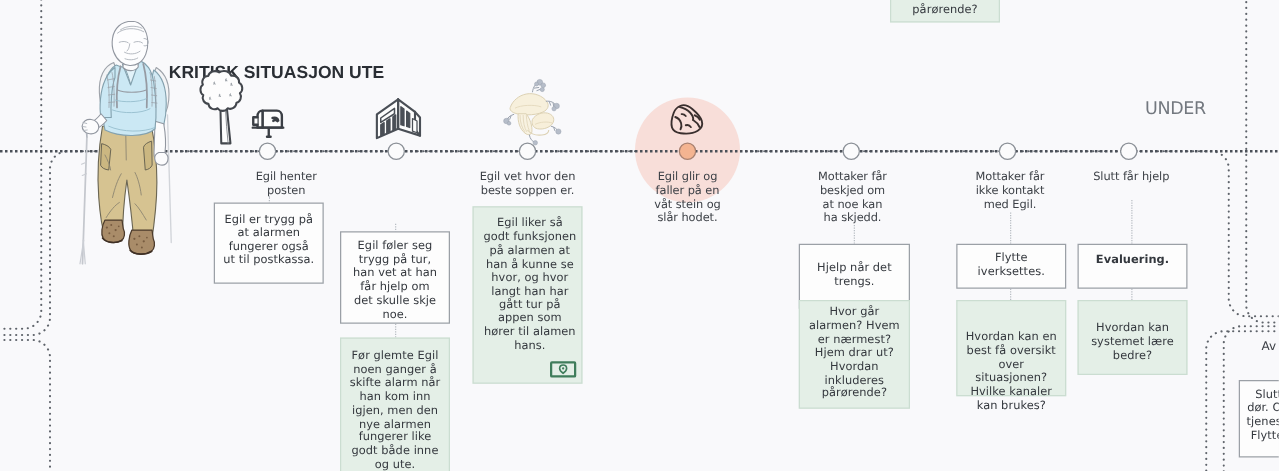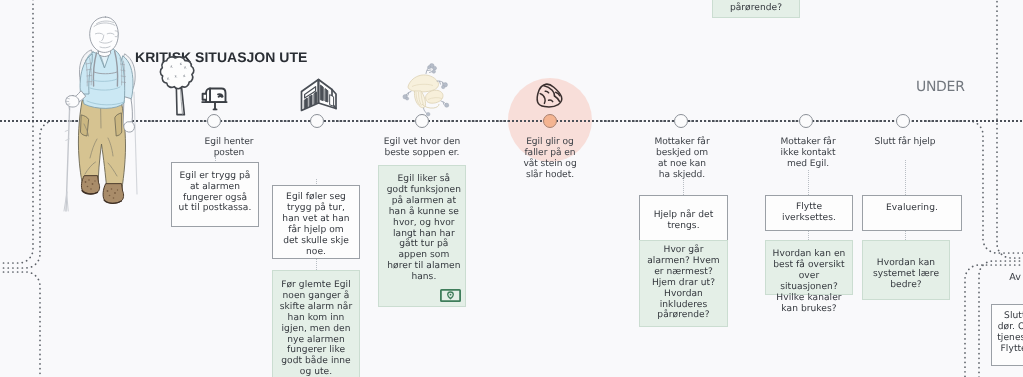--- a/index.html
+++ b/index.html
@@ -356,28 +356,28 @@
   <div class="box green" style="left:639px;top:240px;width:89px;height:87px;padding-bottom:1px;padding-top:4px;align-items:flex-start;">Hvor går
 alarmen? Hvem
 er nærmest?
 Hjem drar ut?
 Hvordan
 inkluderes
 pårørende?</div>
 
   <div class="box white" style="left:765px;top:195px;width:88px;height:36px;">Flytte
 iverksettes.</div>
-  <div class="box green" style="left:765px;top:240px;width:88px;height:55px;padding-top:8px;align-items:flex-start;">Hvordan kan en
+  <div class="box green" style="left:765px;top:240px;width:88px;height:77px;padding-top:24px;align-items:flex-start;">Hvordan kan en
 best få oversikt
 over
 situasjonen?
 Hvilke kanaler
 kan brukes?</div>
 
-  <div class="box white" style="left:862px;top:195px;width:100px;height:36px;padding-top:7px;align-items:flex-start;">Evaluering.</div>
+  <div class="box white" style="left:862px;top:195px;width:88px;height:36px;padding-top:7px;align-items:flex-start;font-weight:bold;">Evaluering.</div>
   <div class="box green" style="left:862px;top:240px;width:88px;height:60px;padding-top:17px;align-items:flex-start;">Hvordan kan
 systemet lære
 bedre?</div>
 
   <div class="box green" style="left:712px;top:-22px;width:88px;height:40px;align-items:flex-end;">pårørende?</div>
   <div class="box white" style="left:991px;top:304px;width:88px;height:62px;padding-top:6px;align-items:flex-start;">Slutt ved inn-
 dør. Oppstart av
 tjenester i hjem.
 Flytte ut igjen?</div>
   <div class="caption" style="left:993px;top:272px;width:44px;font-size:9.6px;">Av</div>

